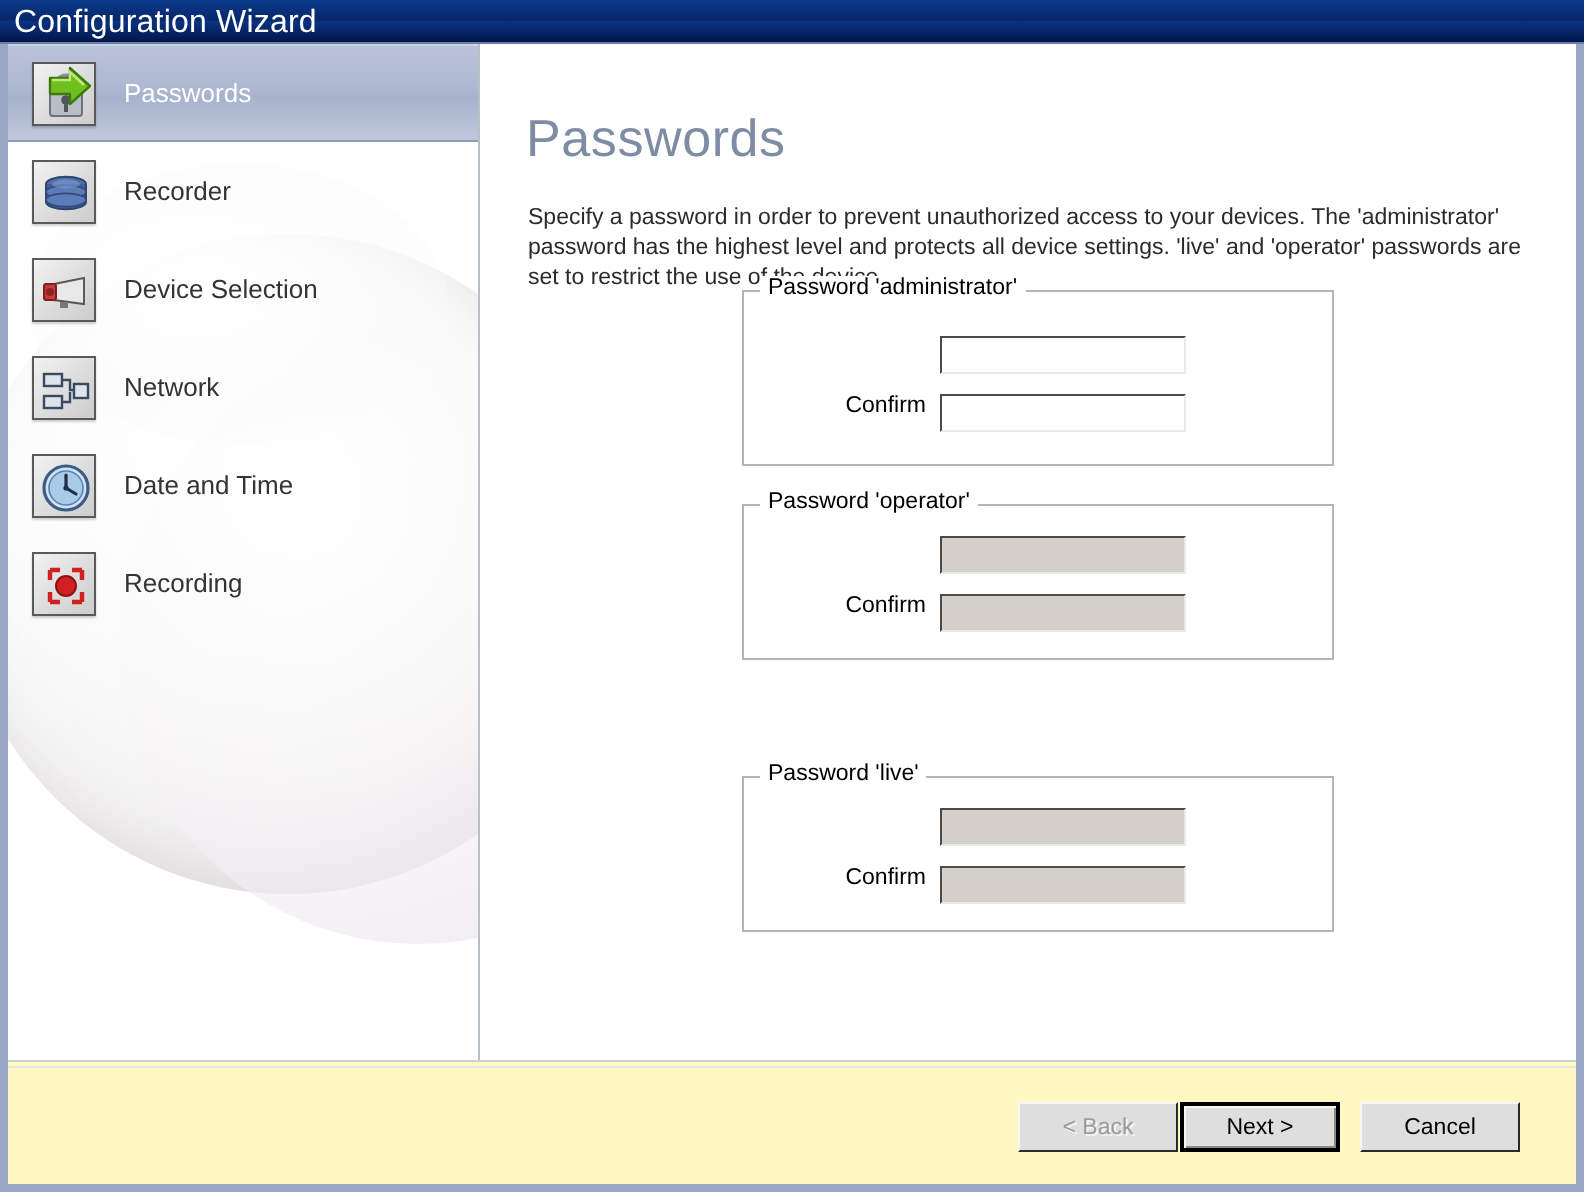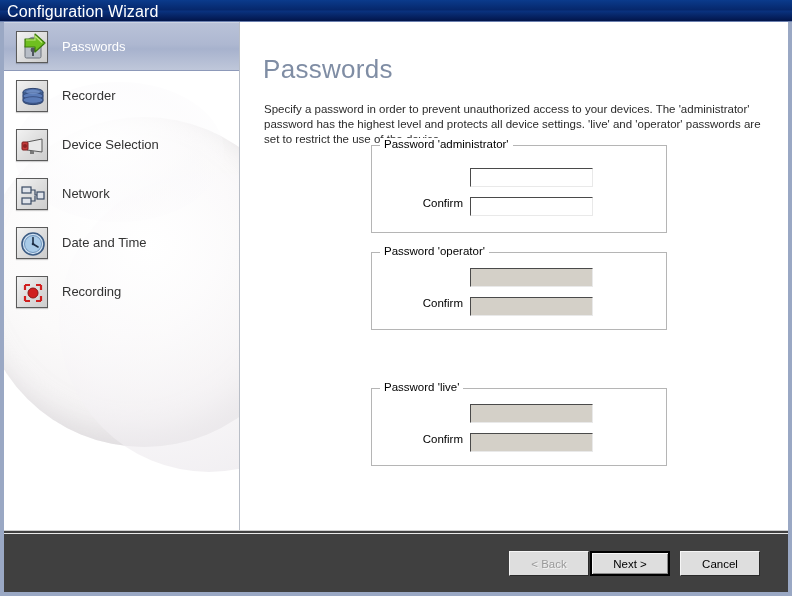--- a/index.html
+++ b/index.html
@@ -228,21 +228,21 @@
     color: #808080;
   }
 
   
   .footer {
     position: absolute;
     left: 0;
     top: 508px;
     width: 784px;
     height: 66px;
-    background: #404040;
+    background: #fef9c3;
     border-top: 1px solid #cfcfcf;
     box-sizing: border-box;
   }
   .footer-sep {
     position: absolute;
     left: 0; top: 2px;
     width: 784px;
     height: 1px;
     background: #e8e8e8;
   }

